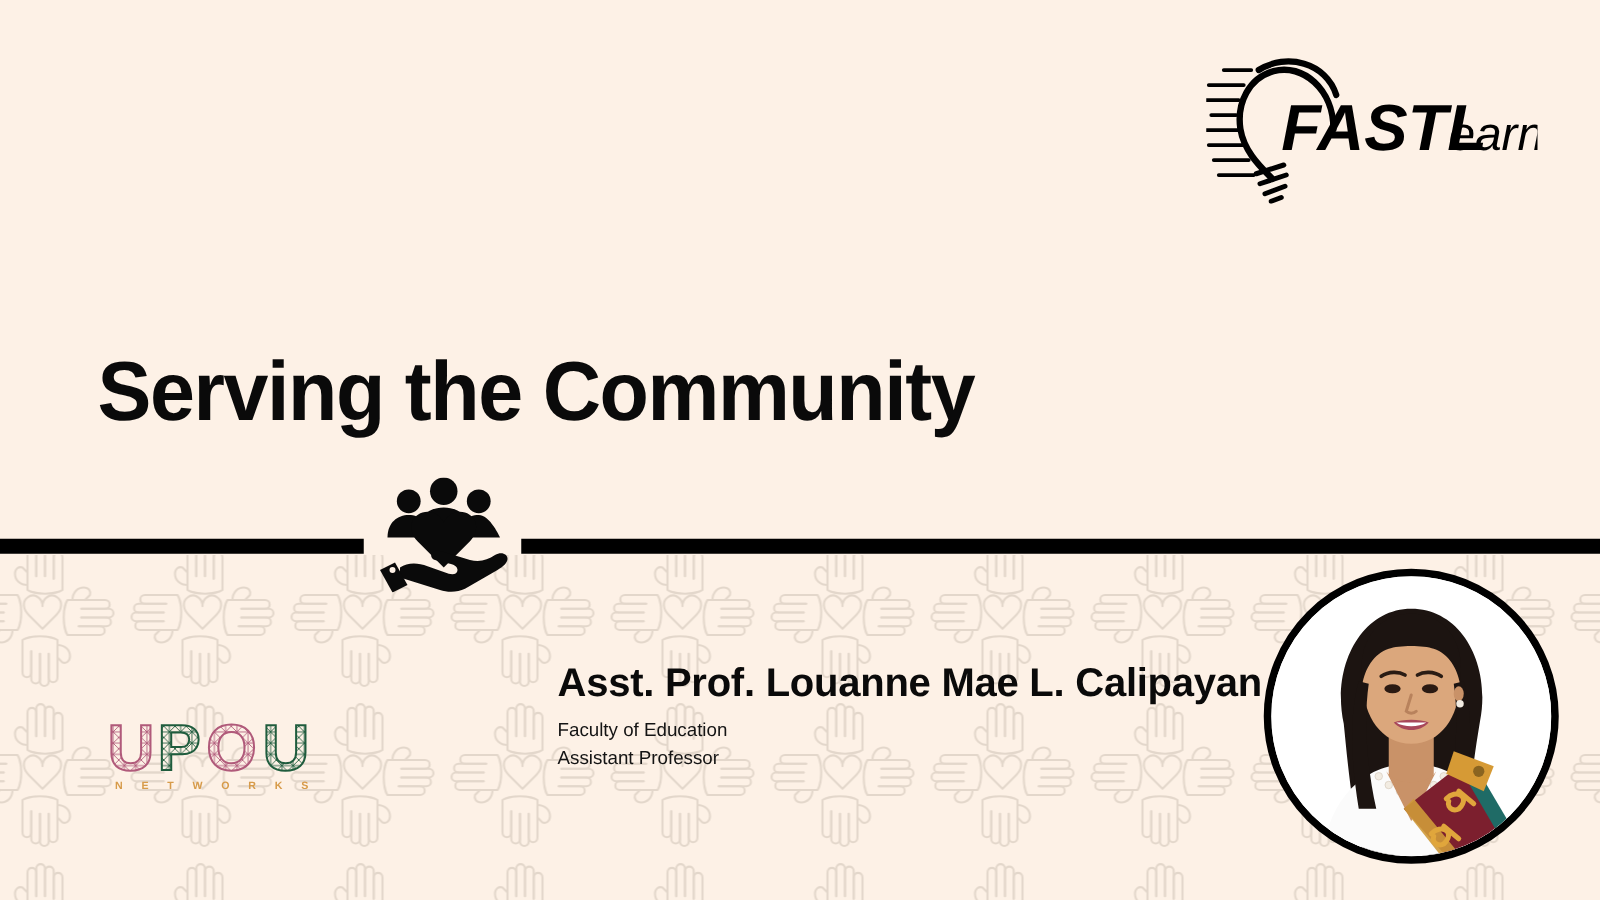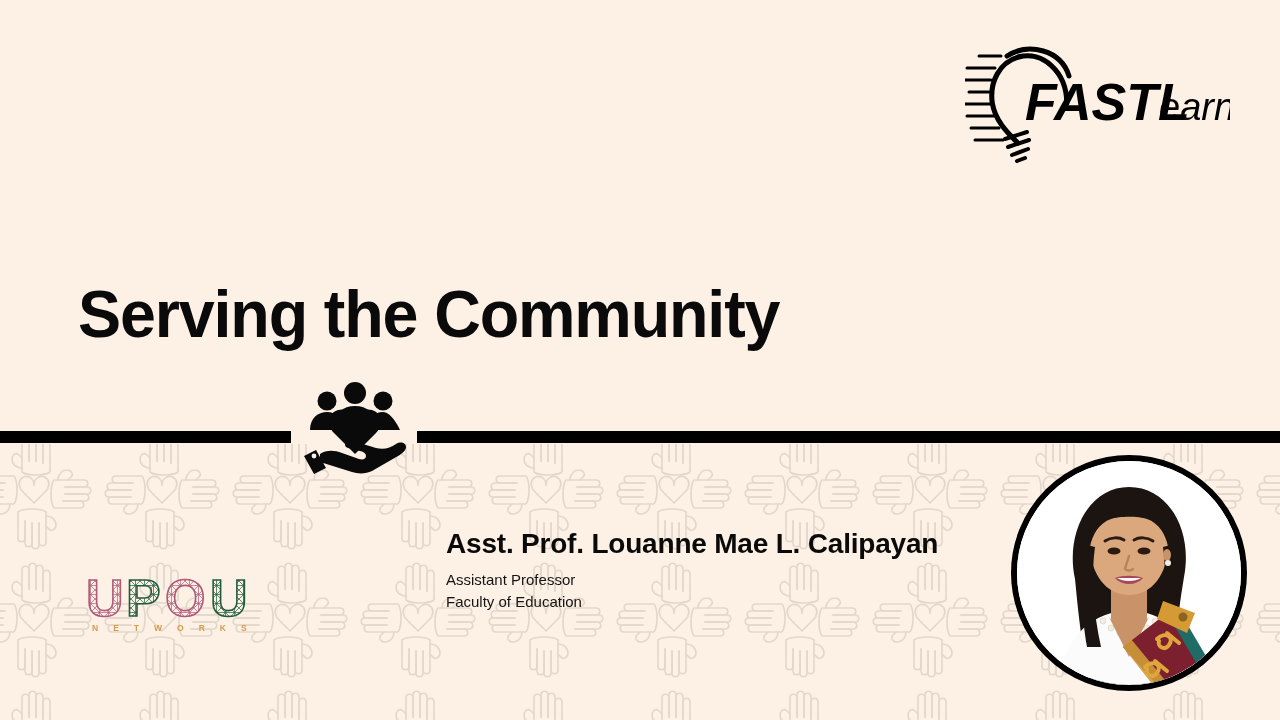--- a/index.html
+++ b/index.html
@@ -101,21 +101,21 @@
   .upou-logo svg { display: block; }
 
   
   .presenter {
     position: absolute;
     left: 446px;
     top: 528px;
     width: 560px;
   }
   .presenter-name {
-    font-size: 28px;
+    font-size: 32px;
     font-weight: 700;
     color: #0a0a0a;
     letter-spacing: -0.2px;
     line-height: 1.15;
     white-space: nowrap;
   }
   .presenter-lines {
     margin-top: 9px;
   }
   .presenter-line {
@@ -276,22 +276,22 @@
       <text x="40" y="44" font-family="'Liberation Sans', sans-serif" font-size="52" font-weight="700" fill="url(#meshgreen)" stroke="#1f5c3d" stroke-width="1.6">P</text>
       <text x="79" y="44" font-family="'Liberation Sans', sans-serif" font-size="52" font-weight="700" fill="url(#meshpink)" stroke="#b05a7a" stroke-width="1.6">O</text>
       <text x="124" y="44" font-family="'Liberation Sans', sans-serif" font-size="52" font-weight="700" fill="url(#meshgreen)" stroke="#1f5c3d" stroke-width="1.6">U</text>
       <text x="6" y="59" font-family="'Liberation Sans', sans-serif" font-size="8.5" font-weight="700" letter-spacing="15" fill="#d79b4a">NETWORKS</text>
     </svg>
   </div>
 
   <div class="presenter">
     <div class="presenter-name">Asst. Prof. Louanne Mae L. Calipayan</div>
     <div class="presenter-lines">
+      <div class="presenter-line">Faculty of Education</div>
       <div class="presenter-line">Assistant Professor</div>
-      <div class="presenter-line">Faculty of Education</div>
     </div>
   </div>
 
   <div class="portrait">
     <svg width="224" height="224" viewBox="0 0 224 224" xmlns="http://www.w3.org/2000/svg">
       <rect x="0" y="0" width="224" height="224" fill="#ffffff"></rect>
 
       <path d="M58 118 C48 72 72 26 112 26 C152 26 176 70 167 116 C163 140 160 162 158 186
                L150 224 L74 224 L66 186 C62 160 60 138 58 118 Z" fill="#1c1411"></path>
 

